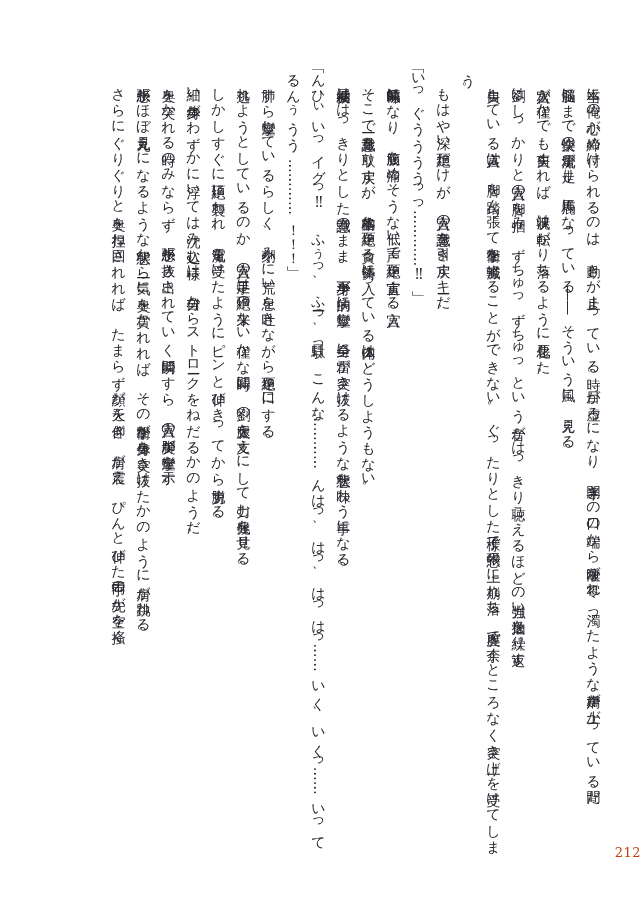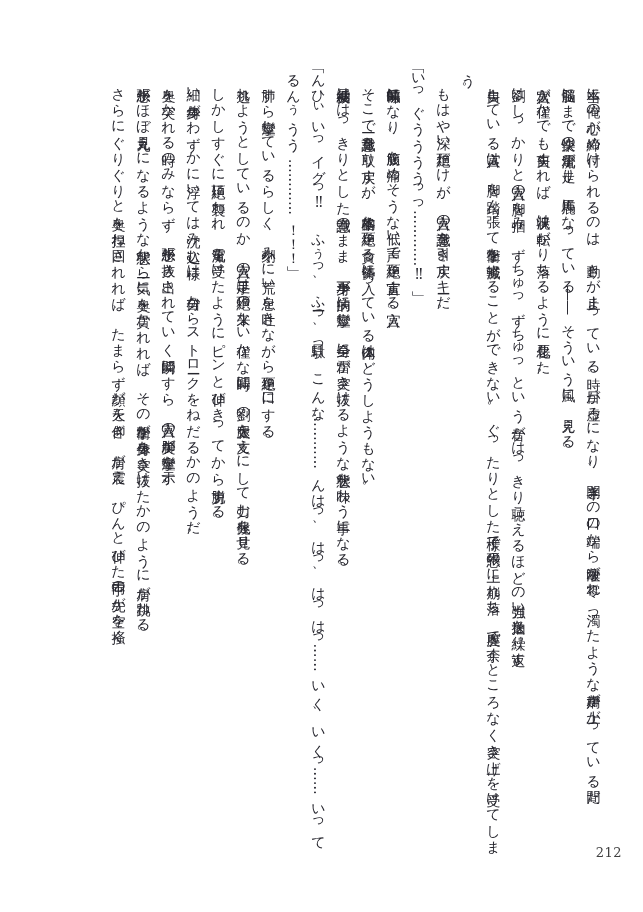--- a/index.html
+++ b/index.html
@@ -37,24 +37,24 @@
     margin: 0;
     padding: 0;
     text-indent: 1em;
   }
   .text-block p.dialogue {
     text-indent: 0;
   }
   .page-number {
     position: absolute;
     top: 845px;
-    right: 21px;
+    right: 2px;
     font-family: "DejaVu Serif", "Liberation Serif", serif;
     font-size: 13px;
-    color: #404040;
+    color: #c2410c;
     letter-spacing: 0.5px;
   }
 </style>
 </head>
 <body>
 
 <div class="book-page">
 
   <div class="text-block">
     <p>本当に俺の心が締め付けられるのは、動きが止まっている時。目が虚ろになり、半開きの口の端から唾液が零れ、濁ったような嬌声が上がっている間だ。</p>

